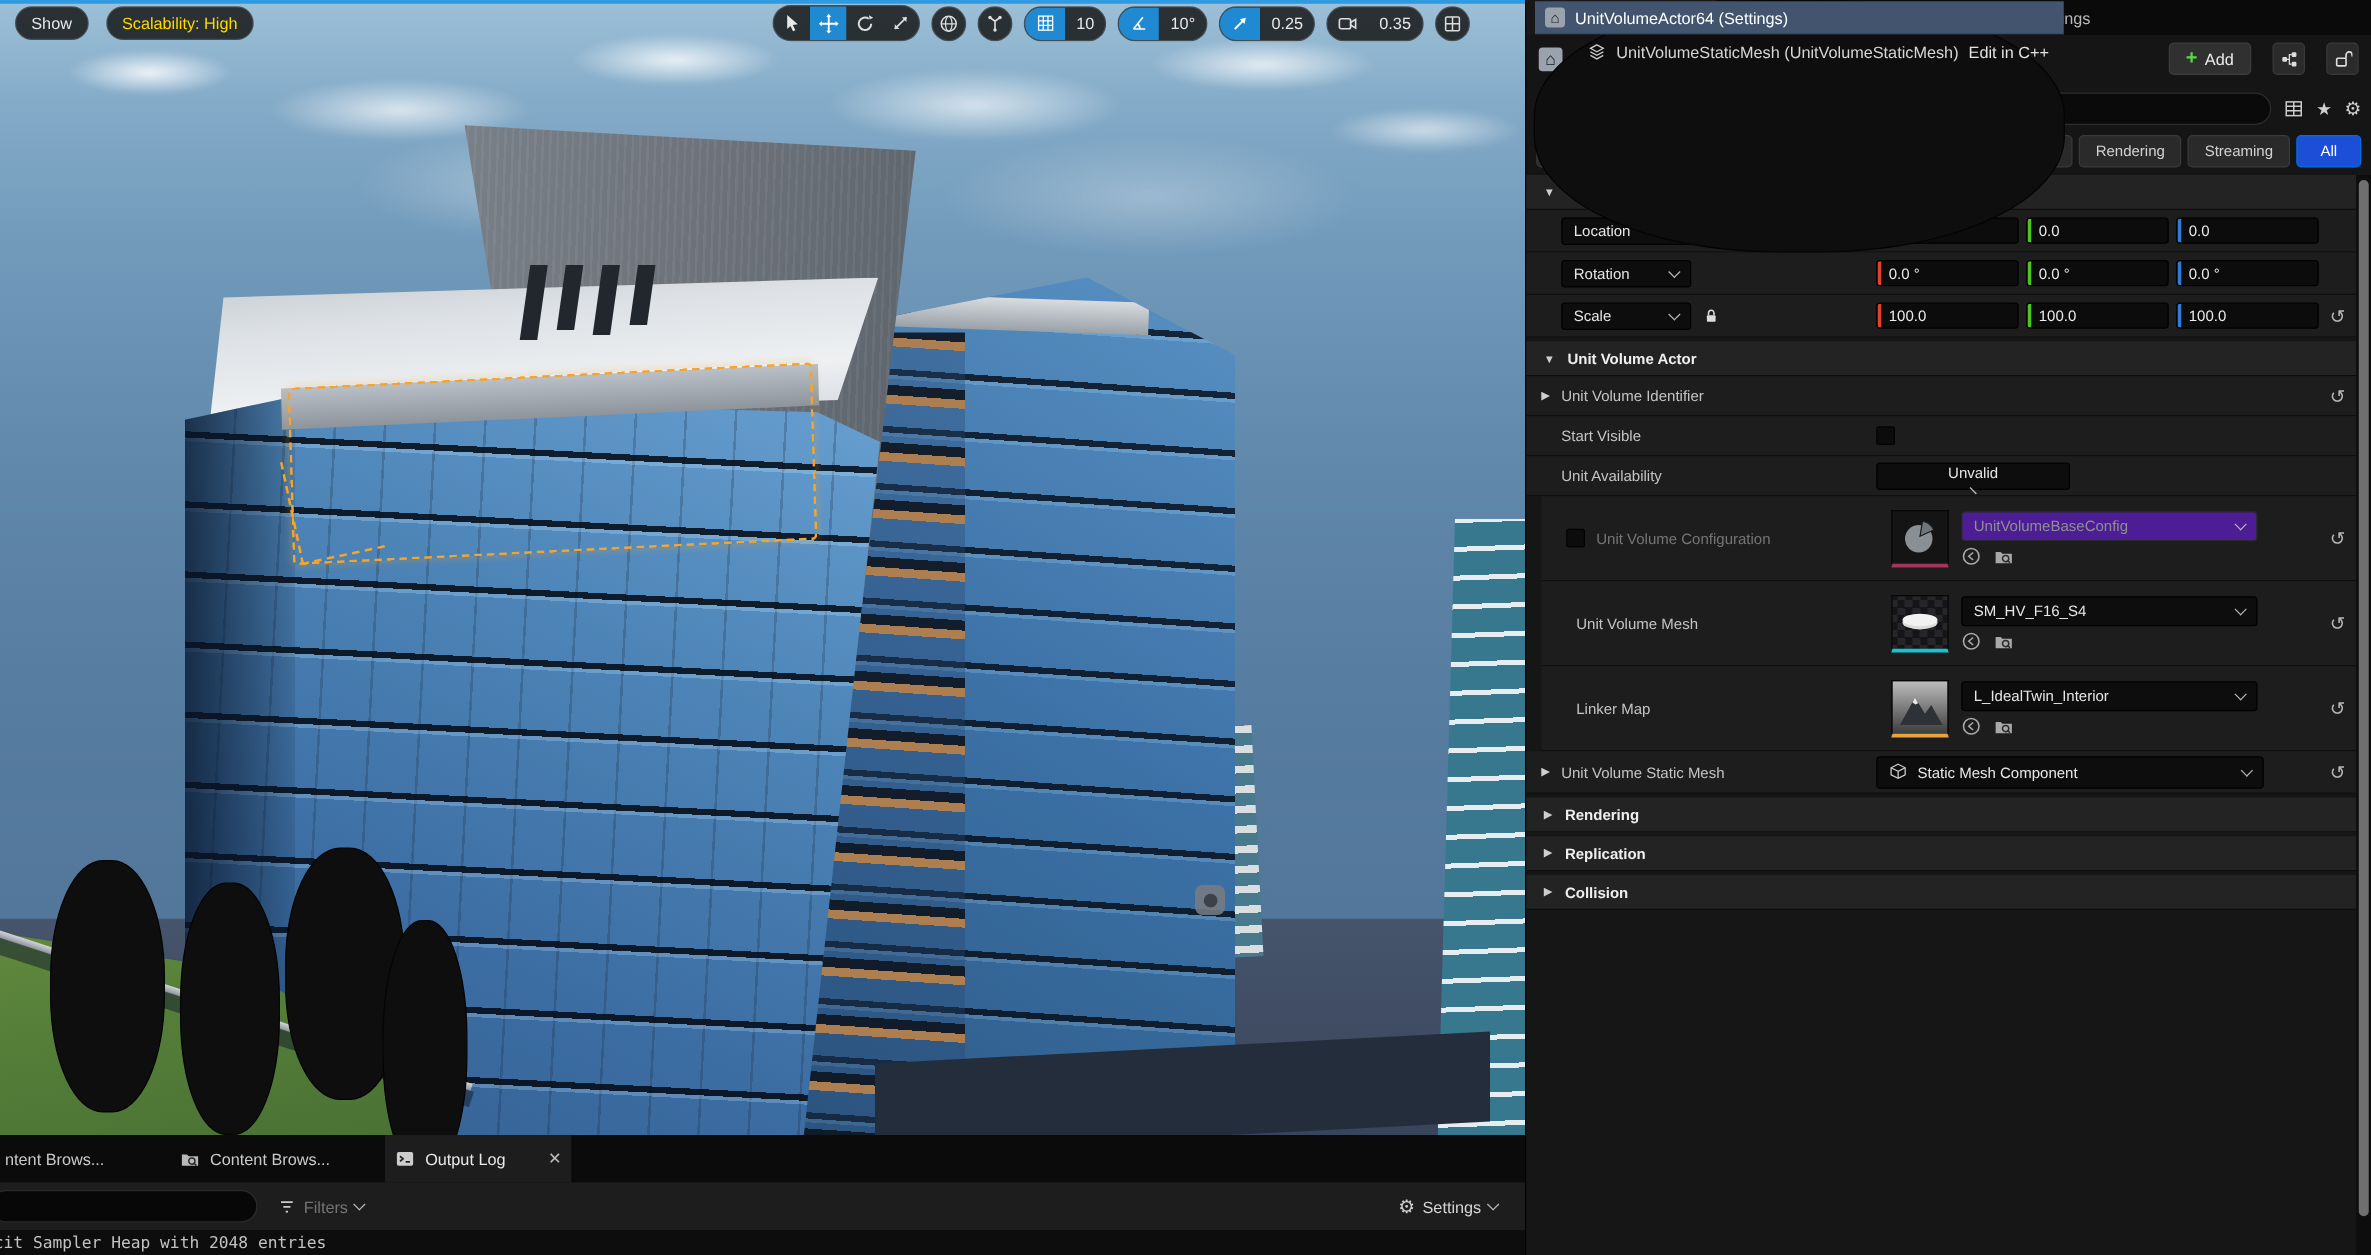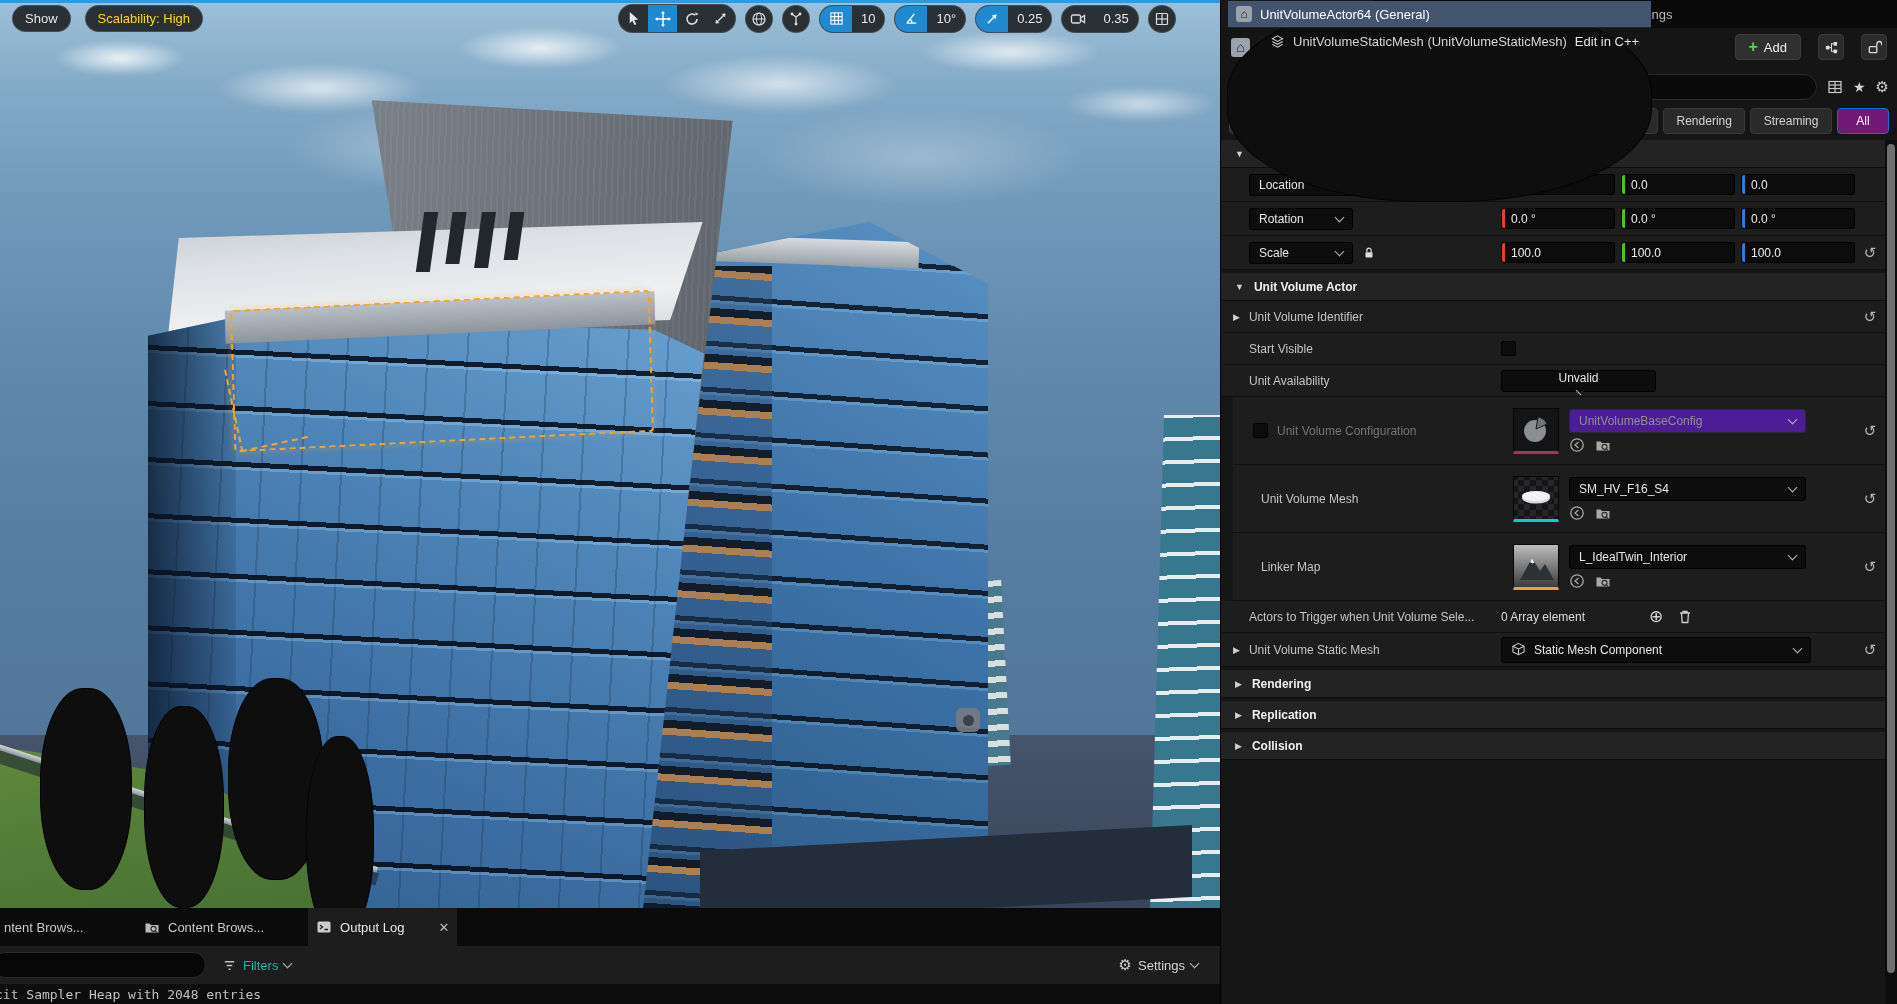--- a/index.html
+++ b/index.html
@@ -108,21 +108,21 @@
   .bottom { height:96px; display:flex; flex-direction:column; background:#161616; }
   .bb-tabs { height:38px; background:#0b0b0b; display:flex; align-items:stretch; }
   .bb-tab { display:flex; align-items:center; gap:8px; color:#c9c9c9; font-size:13px; padding:0 12px; }
   .bb-tab.first { margin-left:-8px; width:110px; overflow:hidden; }
   .bb-tab.second { margin-left:30px; }
   .bb-tab.active { margin-left:32px; background:#1d1d1d; color:#e8e8e8; padding:0 8px; }
   .bb-tab .x { margin-left:26px; color:#bbb; font-size:13px; }
   .bb-toolbar { height:38px; background:#1d1d1d; display:flex; align-items:center; }
   .bb-search { width:214px; height:26px; margin-left:-8px; background:#070707; border:1px solid #2a2a2a;
     border-radius:14px; color:#ddd; font-size:12px; padding:0 12px; outline:none; }
-  .bb-filters { display:flex; align-items:center; gap:6px; margin-left:16px; color:#14b8a6; font-size:13px;text-align:center; }
+  .bb-filters { display:flex; align-items:center; gap:6px; margin-left:16px; color:#737373; font-size:13px;text-align:center; }
   .bb-settings { display:flex; align-items:center; gap:6px; margin-left:auto; margin-right:22px; color:#d5d5d5; font-size:13px; }
   .gearchar { font-size:15px; color:#cfcfcf; }
   .chev { width:7px; height:7px; border-right:1.6px solid #b9b9b9; border-bottom:1.6px solid #b9b9b9;
     transform:rotate(45deg); margin-top:-3px; display:inline-block; }
   .bb-log { flex:1; background:#0d0d0d; color:#c2c2c2; font-family:"DejaVu Sans Mono",monospace;
     font-size:13px; overflow:hidden; padding-top:3px; }
   .bb-log span { margin-left:-5px; display:inline-block; }
 
   
   .details { flex:1; background:#151515; display:flex; flex-direction:column; border-left:1px solid #000; position:relative; }
@@ -154,21 +154,21 @@
   .d-search { flex:1; height:26px; background:#0a0a0a; border:1px solid #2c2c2c; border-radius:13px;
     display:flex; align-items:center; gap:8px; padding:0 10px; }
   .d-search input { flex:1; background:transparent; border:none; outline:none; color:#ddd; font-size:13px; }
   .d-search input::placeholder { color:#7d7d7d; }
   .iconbtn { color:#d0d0d0; display:flex; align-items:center; justify-content:center; }
   .starchar { font-size:14px; color:#d0d0d0; }
 
   .chips { height:32px; display:flex; gap:5px; padding:0 8px 6px 8px; }
   .chip { flex:1; background:#2a2a2a; border:1px solid #3a3a3a; border-radius:4px; color:#d2d2d2;
     font-size:12px; display:flex; align-items:center; justify-content:center; }
-  .chip.active { background:#701a75; border-color:#0070e0; color:#fff; flex:0 0 52px; }
+  .chip.active { background:#1d4ed8; border-color:#0070e0; color:#fff; flex:0 0 52px; }
 
   .props { flex:1; background:#161616; overflow:hidden; position:relative; padding-right:12px; }
   .sec-h { height:28px; background:#232323; display:flex; align-items:center; gap:10px;
     padding-left:14px; color:#efefef; font-weight:bold; font-size:12px; border-bottom:1px solid #0e0e0e; }
   .sec-h.gap { margin-top:3px; }
   .tri { font-size:9px; color:#cfcfcf; }
   .prow { display:flex; align-items:center; border-bottom:1px solid #101010; background:#1d1d1d; }
   .prow.h34{height:34px;} .prow.h32{height:32px;} .prow.h68{height:68px;margin-left:12px;}
   .plabel { width:280px; flex:0 0 280px; display:flex; align-items:center; gap:9px;
     padding-left:28px; color:#c4c4c4; font-size:12px; }
@@ -446,21 +446,21 @@
         <svg width="15" height="15" viewBox="0 0 16 16">
             <rect x="2.5" y="7" width="8" height="6.5" rx="1" fill="none" stroke="#ddd" stroke-width="1.4"></rect>
             <path d="M10.5 7V4.2a2.6 2.6 0 0 1 5.2 0V5.5" fill="none" stroke="#ddd" stroke-width="1.4"></path>
           </svg>
       </div>
     </div>
 
     <div class="tree">
       <div class="tree-row selected">
         <span class="house small">⌂</span>
-        <span>UnitVolumeActor64 (General)</span>
+        <span>UnitVolumeActor64 (Settings)</span>
       </div>
       <div class="tree-row child">
         <svg width="15" height="15" viewBox="0 0 16 16">
             <path d="M8 2l5.5 3L8 8 2.5 5z" fill="none" stroke="#c9c9c9" stroke-width="1.1"></path>
             <path d="M2.5 8L8 11l5.5-3M2.5 11L8 14l5.5-3" fill="none" stroke="#c9c9c9" stroke-width="1.1"></path>
           </svg>
         <span>UnitVolumeStaticMesh (UnitVolumeStaticMesh)</span>
         <span class="editcpp">Edit in C++</span>
       </div>
     </div>
@@ -719,33 +719,20 @@
                     <circle cx="9.5" cy="9.8" r="2.5" fill="none" stroke="#2a2a2a" stroke-width="1.2"></circle>
                     <line x1="11.3" y1="11.6" x2="13" y2="13.3" stroke="#2a2a2a" stroke-width="1.2"></line>
                   </svg>
               </div>
             </div>
           </div>
         </div>
         <div class="reset"><span class="resetchar">↺</span></div>
       </div>
 
-      <div class="prow h32">
-        <div class="plabel">
-            <span>Actors to Trigger when Unit Volume Sele...</span>
-          </div>
-        <div class="pvalue">
-          <span class="arrtxt">0 Array element</span>
-          <span class="oplus">⊕</span>
-          <svg width="16" height="16" viewBox="0 0 16 16" style="margin-left:8px">
-              <path d="M3 4h10M6 4V2.5h4V4M4.5 4l.7 9.5h5.6l.7-9.5" fill="none" stroke="#ccc" stroke-width="1.3"></path>
-            </svg>
-        </div>
-        <div class="reset"></div>
-      </div>
 
       <div class="prow h34">
         <div class="plabel witharrow">
           <span class="tri">▶</span>
           <span>Unit Volume Static Mesh</span>
         </div>
         <div class="pvalue">
           <div class="dd w310">
             <span style="display:flex;align-items:center;gap:8px">
               <svg width="15" height="15" viewBox="0 0 16 16">

